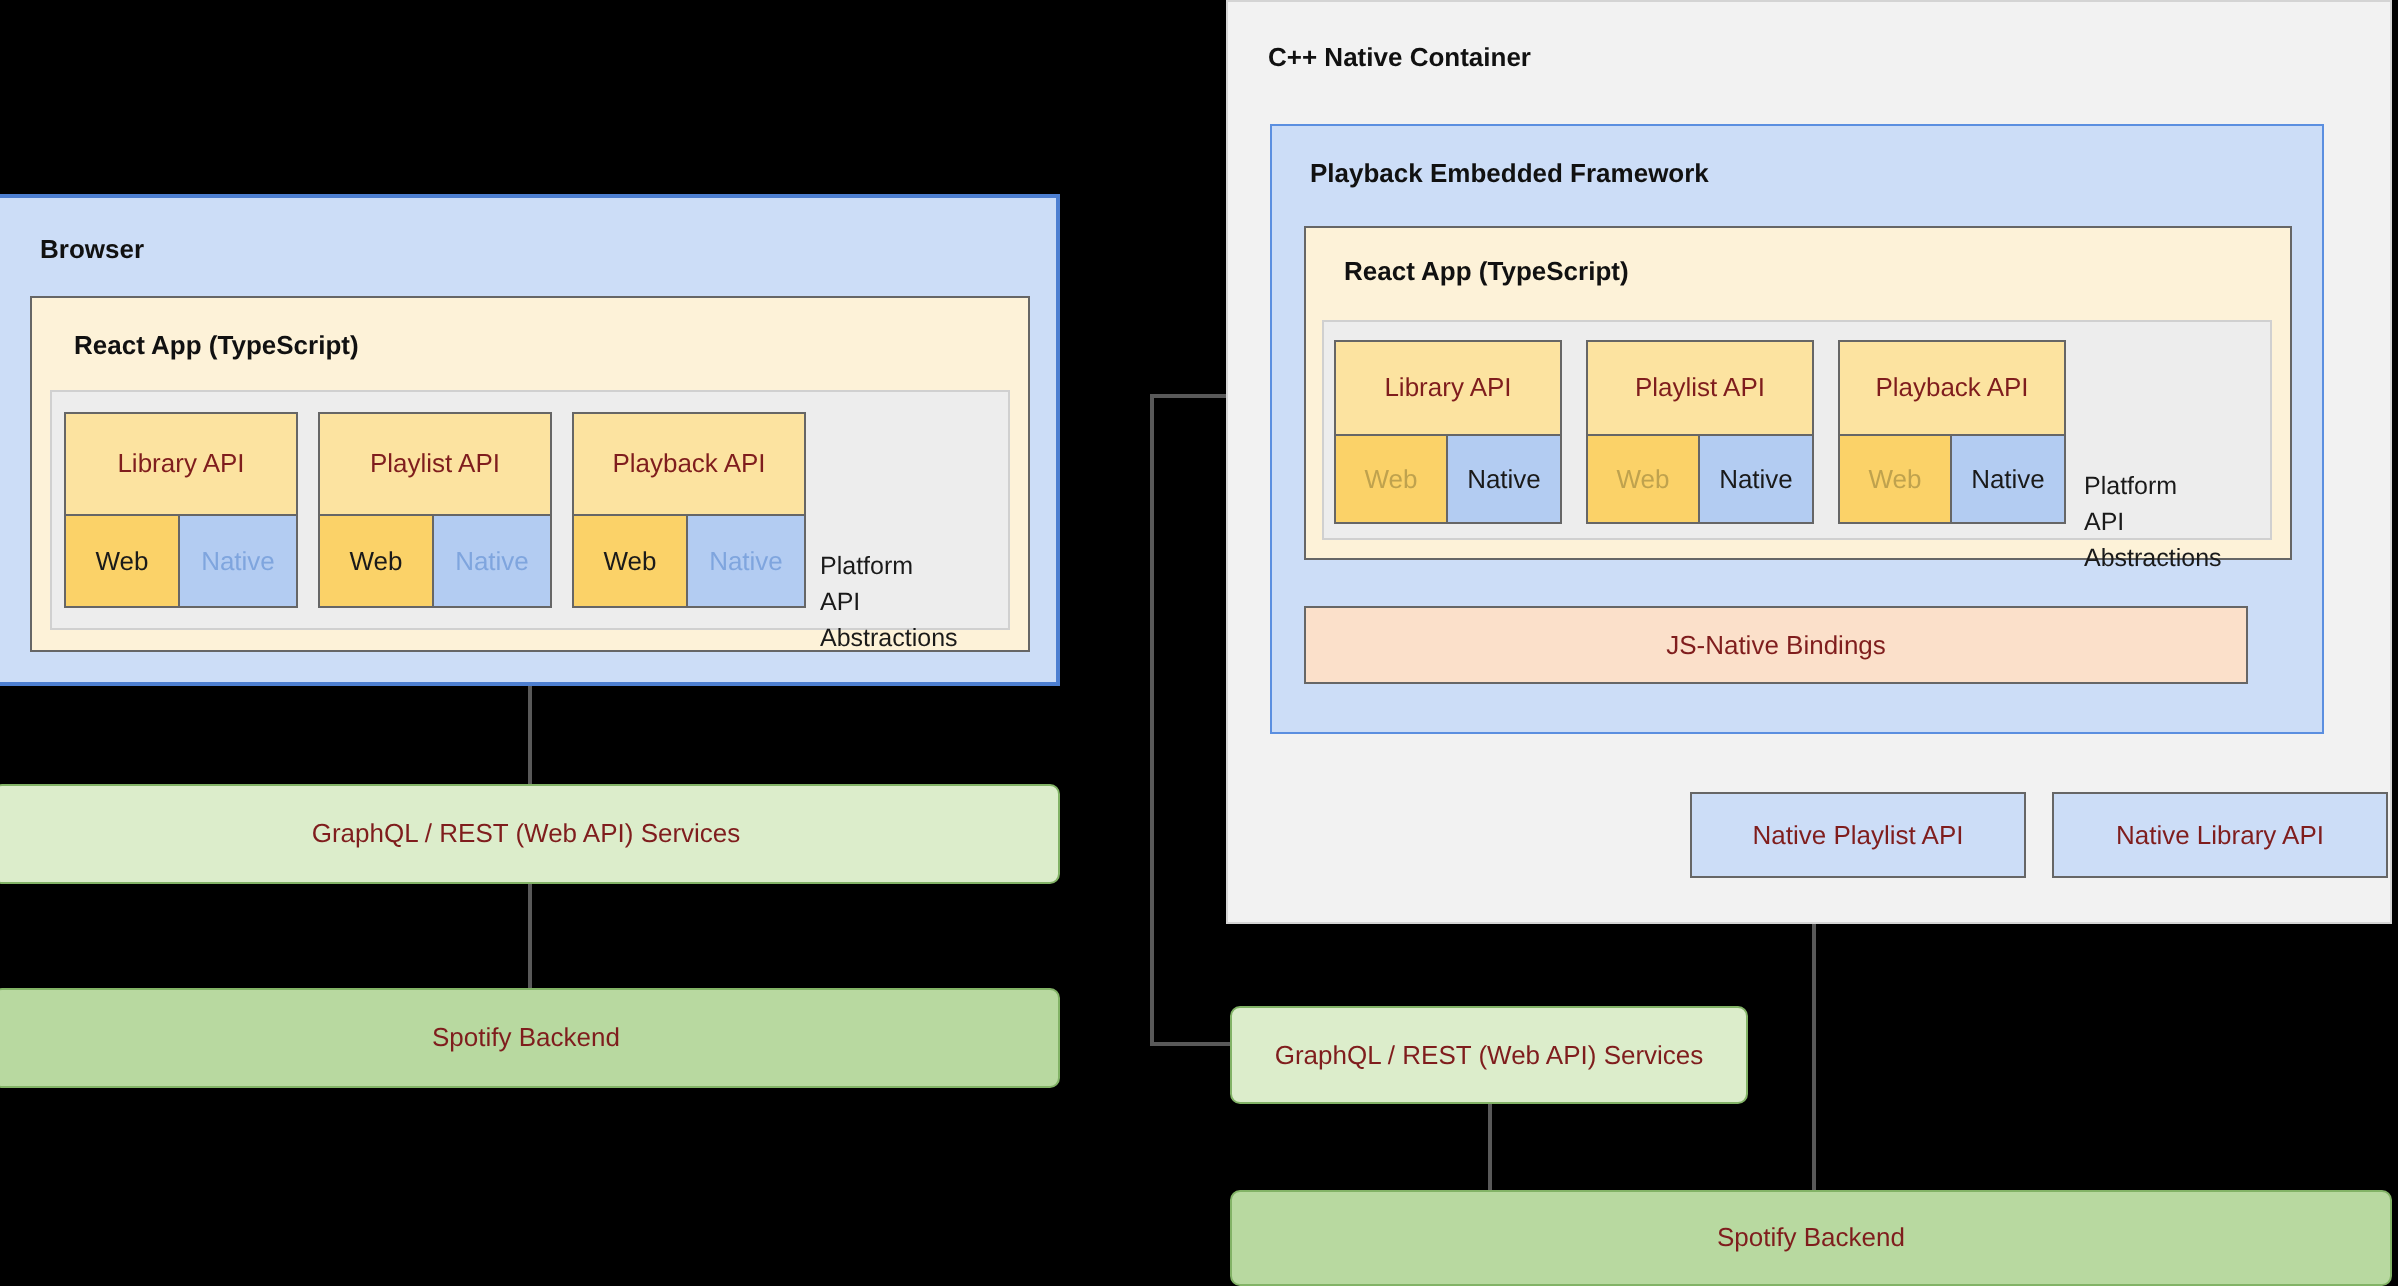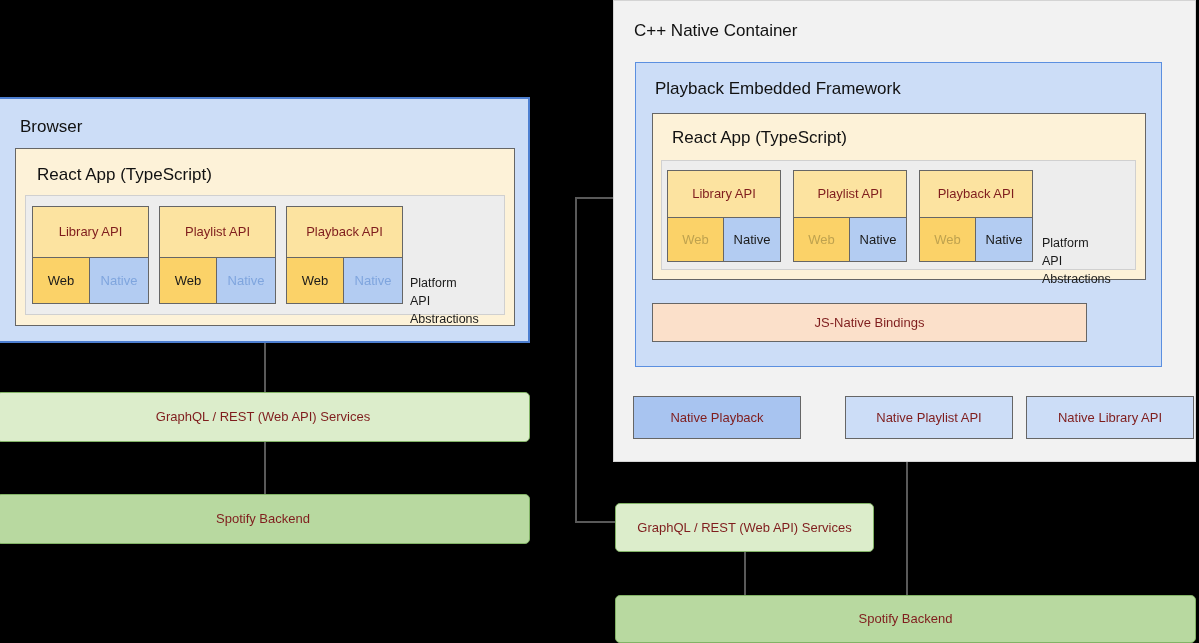--- a/index.html
+++ b/index.html
@@ -14,22 +14,22 @@
     background: #000000;
     font-family: "Liberation Sans", sans-serif;
     overflow: hidden;
   }
   .box {
     position: absolute;
     box-sizing: border-box;
   }
   .lbl-tl {
     position: absolute;
-    font-weight: normal;
-    font-size: 17px;
+    font-weight: bold;
+    font-size: 13px;
     color: #111111;
     white-space: nowrap;
   }
   .ctr {
     display: flex;
     align-items: center;
     justify-content: center;
     text-align: center;
     font-size: 13px;
     color: #7f1d1d;
@@ -194,22 +194,21 @@
   <div class="box api-native ctr txt-dark" style="left:724px; top:218px; width:57px; height:44px;">Native</div>
 
   <div class="box api-head ctr" style="left:793px; top:170px; width:114px; height:48px;">Playlist API</div>
   <div class="box api-web ctr txt-dim-yellow" style="left:793px; top:218px; width:57px; height:44px;">Web</div>
   <div class="box api-native ctr txt-dark" style="left:850px; top:218px; width:57px; height:44px;">Native</div>
 
   <div class="box api-head ctr" style="left:919px; top:170px; width:114px; height:48px;">Playback API</div>
   <div class="box api-web ctr txt-dim-yellow" style="left:919px; top:218px; width:57px; height:44px;">Web</div>
   <div class="box api-native ctr txt-dark" style="left:976px; top:218px; width:57px; height:44px;">Native</div>
 
-  <div class="box bindings-box ctr" style="left:652px; top:303px; width:435px; height:39px;">JS-Native Bindings</div>
-
-  <div class="box native-box-dark ctr" style="left:633px; top:396px; width:168px; height:43px;">Native Playback</div>
+  <div class="box bindings-box ctr" style="left:652px; top:303px; width:472px; height:39px;">JS-Native Bindings</div>
+
   <div class="box native-box-light ctr" style="left:814px; top:396px; width:168px; height:43px;">Native Playlist API</div>
   <div class="box native-box-light ctr" style="left:995px; top:396px; width:168px; height:43px;">Native Library API</div>
 
   <div class="box green-light ctr" style="left:615px; top:503px; width:259px; height:49px;">GraphQL / REST (Web API) Services</div>
   <div class="box green-dark ctr" style="left:615px; top:595px; width:581px; height:48px;">Spotify Backend</div>
 
 </div>
 
 </body></html>

